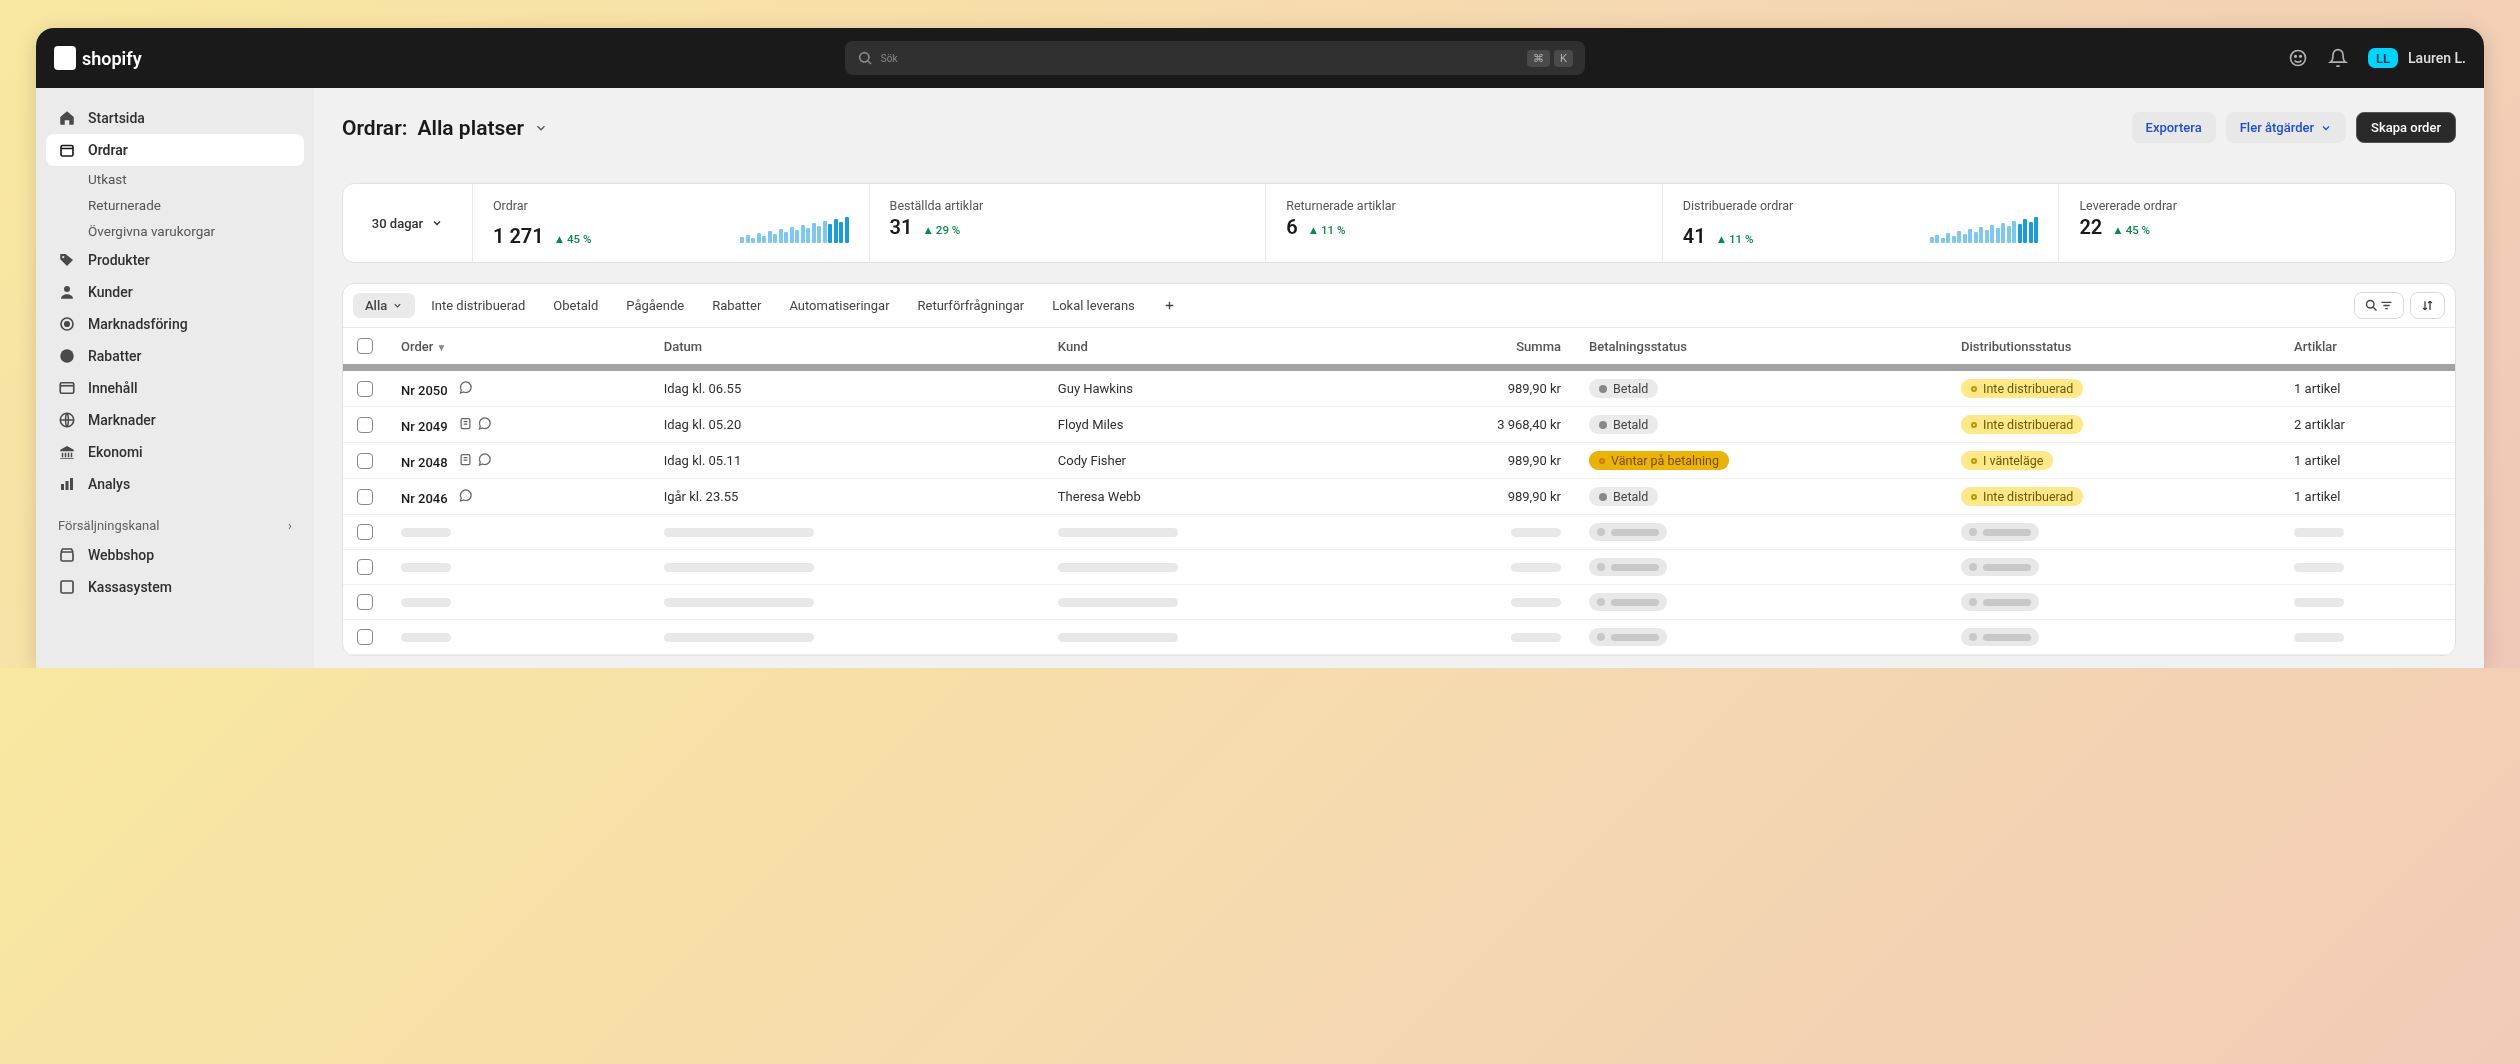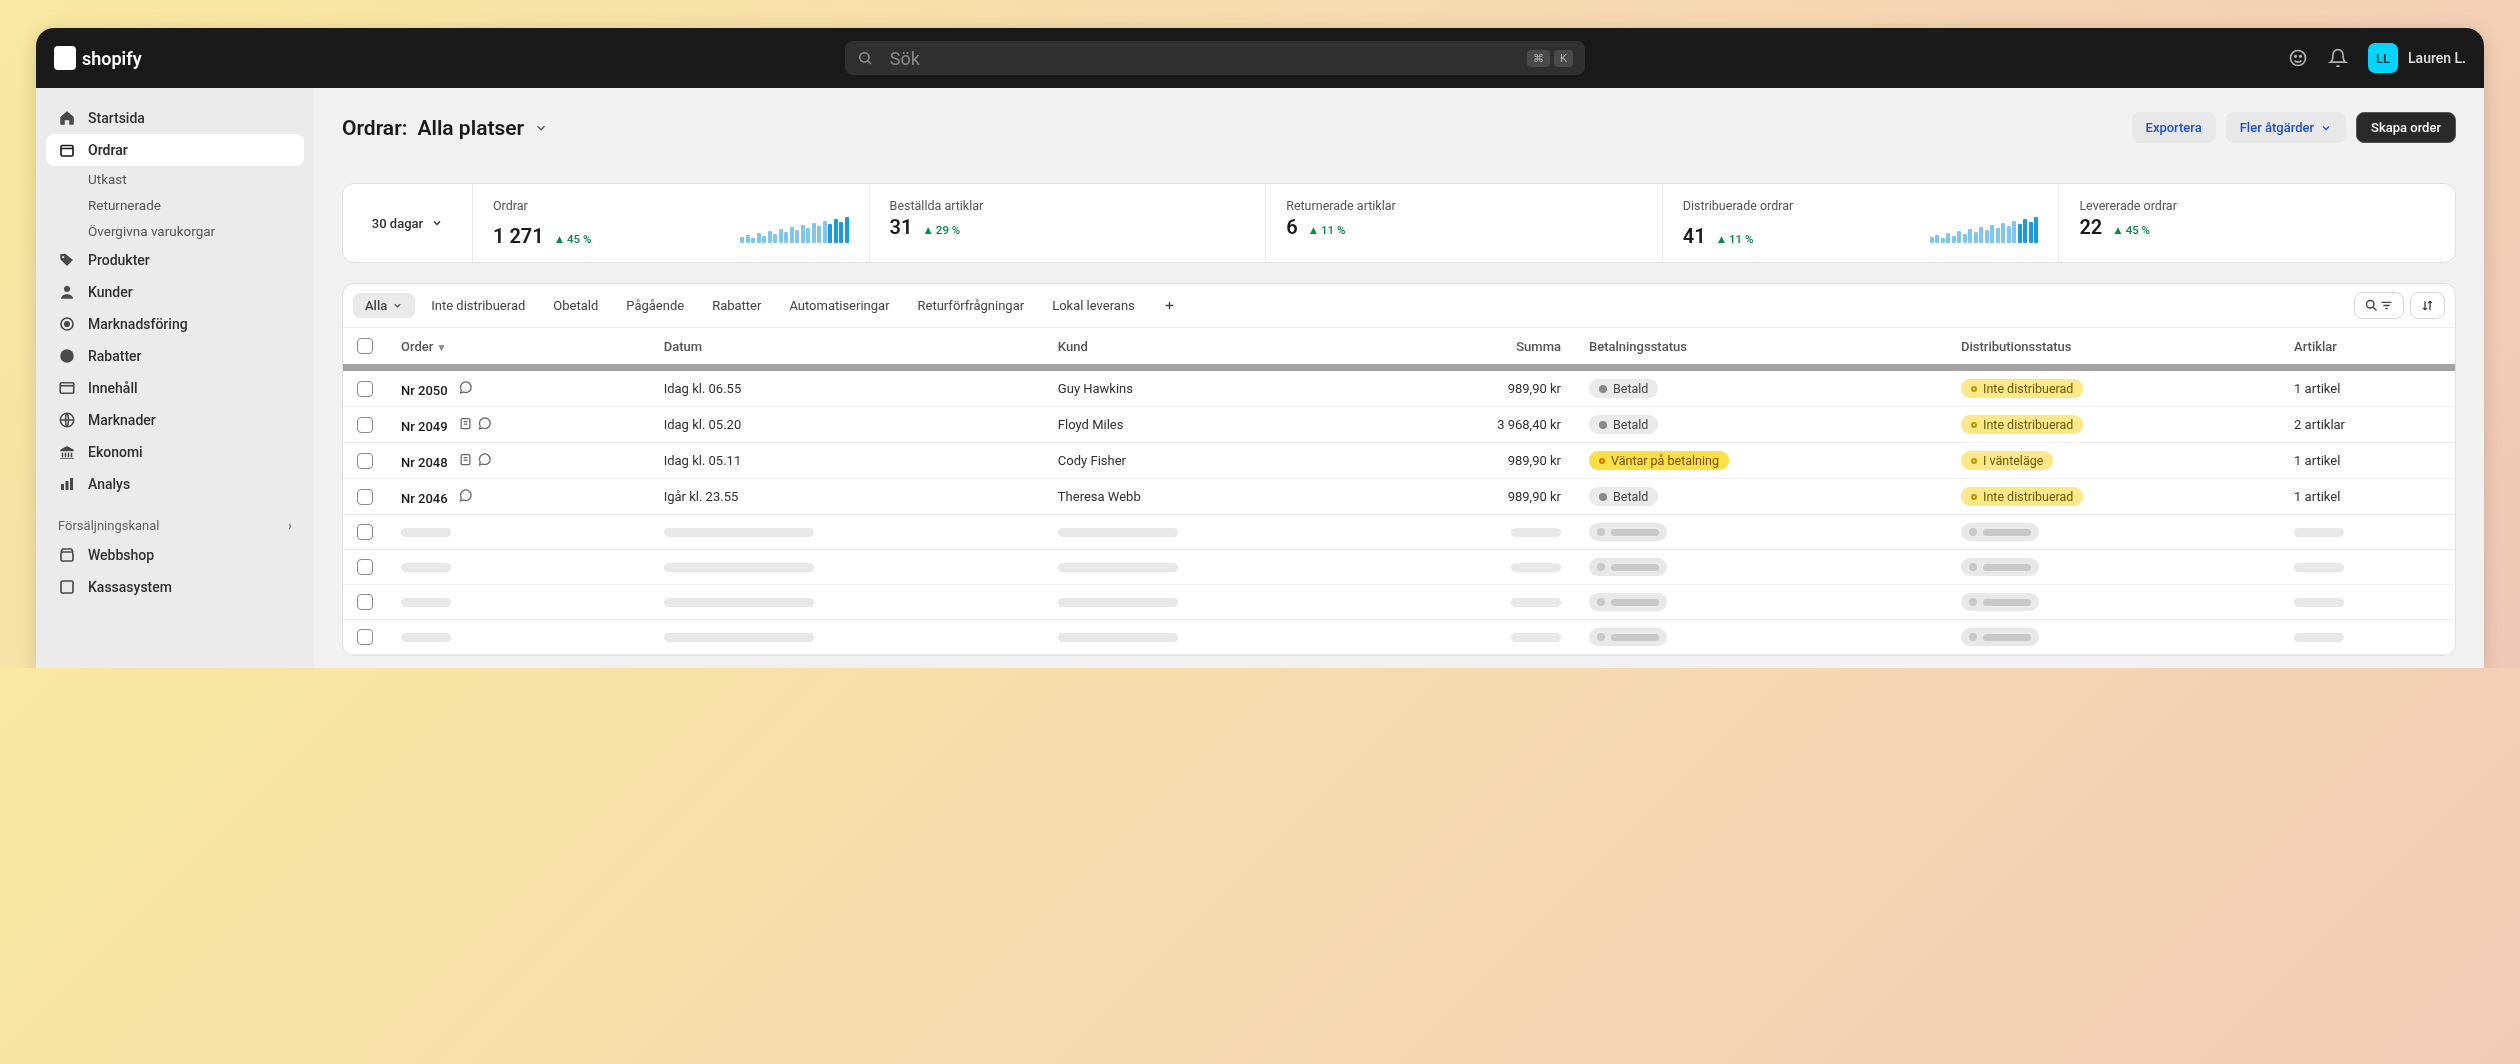--- a/index.html
+++ b/index.html
@@ -4,25 +4,25 @@
 <style>
 * { margin: 0; padding: 0; box-sizing: border-box; font-family: -apple-system, BlinkMacSystemFont, "Segoe UI", Roboto, sans-serif; }
 body { background: linear-gradient(135deg, #f8e8a0 0%, #f5d9b0 50%, #f0c8b8 100%); padding: 28px 0 0 0; overflow: hidden; }
 .window { background: #f1f1f1; margin: 0 36px; border-radius: 18px 18px 0 0; overflow: hidden; box-shadow: 0 4px 20px rgba(0,0,0,0.15); height: 640px; }
 .topbar { background: #1a1a1a; height: 60px; display: flex; align-items: center; padding: 0 18px; }
 .logo { display: flex; align-items: center; gap: 6px; color: #fff; font-weight: 600; font-size: 18px; }
 .logo-icon { width: 22px; height: 24px; background: #fff; border-radius: 4px; position: relative; }
 .search-wrap { flex: 1; display: flex; justify-content: center; }
 .search { background: #303030; border-radius: 8px; width: 740px; height: 34px; display: flex; align-items: center; padding: 0 12px; color: #8a8a8a; }
 .search-icon { margin-right: 8px; }
-.search-text { flex: 1; font-size: 18px; margin-left: 9px; }
+.search-text { flex: 1; font-size: 10px; }
 .kbd { background: #4a4a4a; color: #b0b0b0; padding: 2px 6px; border-radius: 4px; font-size: 11px; margin-left: 4px; }
 .topbar-right { display: flex; align-items: center; gap: 20px; }
 .topbar-icon { color: #b0b0b0; font-size: 18px; }
-.user-badge { background: #00d4ff; color: #003844; font-weight: 600; width: 30px; height: 30px; border-radius: 7px; display: flex; align-items: center; justify-content: center; font-size: 13px; }
+.user-badge { background: #00d4ff; color: #003844; font-weight: 600; width: 30px; height: 20px; border-radius: 7px; display: flex; align-items: center; justify-content: center; font-size: 13px; }
 .user-name { color: #e0e0e0; font-size: 14px; font-weight: 500; }
 .body { display: flex; height: calc(100% - 60px); }
 .sidebar { width: 278px; background: #ebebeb; padding: 14px 10px; overflow-y: auto; }
 .nav-item { display: flex; align-items: center; gap: 12px; padding: 7px 12px; border-radius: 8px; font-size: 14px; color: #303030; font-weight: 500; cursor: pointer; }
 .nav-item.active { background: #fff; font-weight: 600; }
 .nav-item .icon { width: 18px; height: 18px; display: flex; align-items: center; justify-content: center; color: #4a4a4a; }
 .nav-item.active .icon { color: #1a1a1a; }
 .nav-sub { padding: 5px 12px 5px 42px; font-size: 13.5px; color: #555; cursor: pointer; }
 .nav-section { font-size: 13px; color: #616161; padding: 18px 12px 6px; display: flex; justify-content: space-between; align-items: center; }
 .main { flex: 1; padding: 24px 28px; overflow-y: auto; }
@@ -56,21 +56,21 @@
 .tbl td { padding: 8px 14px; font-size: 13px; color: #303030; border-bottom: 1px solid #f0f0f0; vertical-align: middle; }
 .tbl th.num, .tbl td.num { text-align: right; }
 .chk { width: 16px; height: 16px; border: 1.5px solid #8a8a8a; border-radius: 4px; background: #fff; }
 .order-link { font-weight: 500; color: #1a1a1a; }
 .row-icons { display: inline-flex; gap: 4px; margin-left: 10px; color: #666; }
 .row-icons svg { width: 15px; height: 15px; }
 .badge { display: inline-flex; align-items: center; gap: 6px; padding: 2px 10px; border-radius: 9px; font-size: 12.5px; }
 .badge-dot { width: 8px; height: 8px; border-radius: 50%; }
 .badge-paid { background: #eaeaea; color: #444; }
 .badge-paid .badge-dot { background: #888; }
-.badge-pending-pay { background: #fde047; color: #7a4a00; }
+.badge-pending-pay { background: #eab308; color: #7a4a00; }
 .badge-pending-pay .badge-dot { border: 2px solid #cc7a00; background: transparent; width: 6px; height: 6px; }
 .badge-unfulfilled { background: #ffe88a; color: #6b5a00; }
 .badge-unfulfilled .badge-dot { border: 2px solid #b89a00; background: transparent; width: 6px; height: 6px; }
 .skel { background: #e8e8e8; border-radius: 5px; height: 9px; display: inline-block; }
 .skel-badge { background: #e8e8e8; border-radius: 9px; height: 18px; display: inline-flex; align-items: center; padding: 0 8px; gap: 6px; }
 .skel-badge .d { width: 8px; height: 8px; border-radius: 50%; background: #c8c8c8; }
 .skel-badge .b { width: 48px; height: 7px; background: #c8c8c8; border-radius: 4px; }
 svg { display: block; }
 </style>
 </head>

